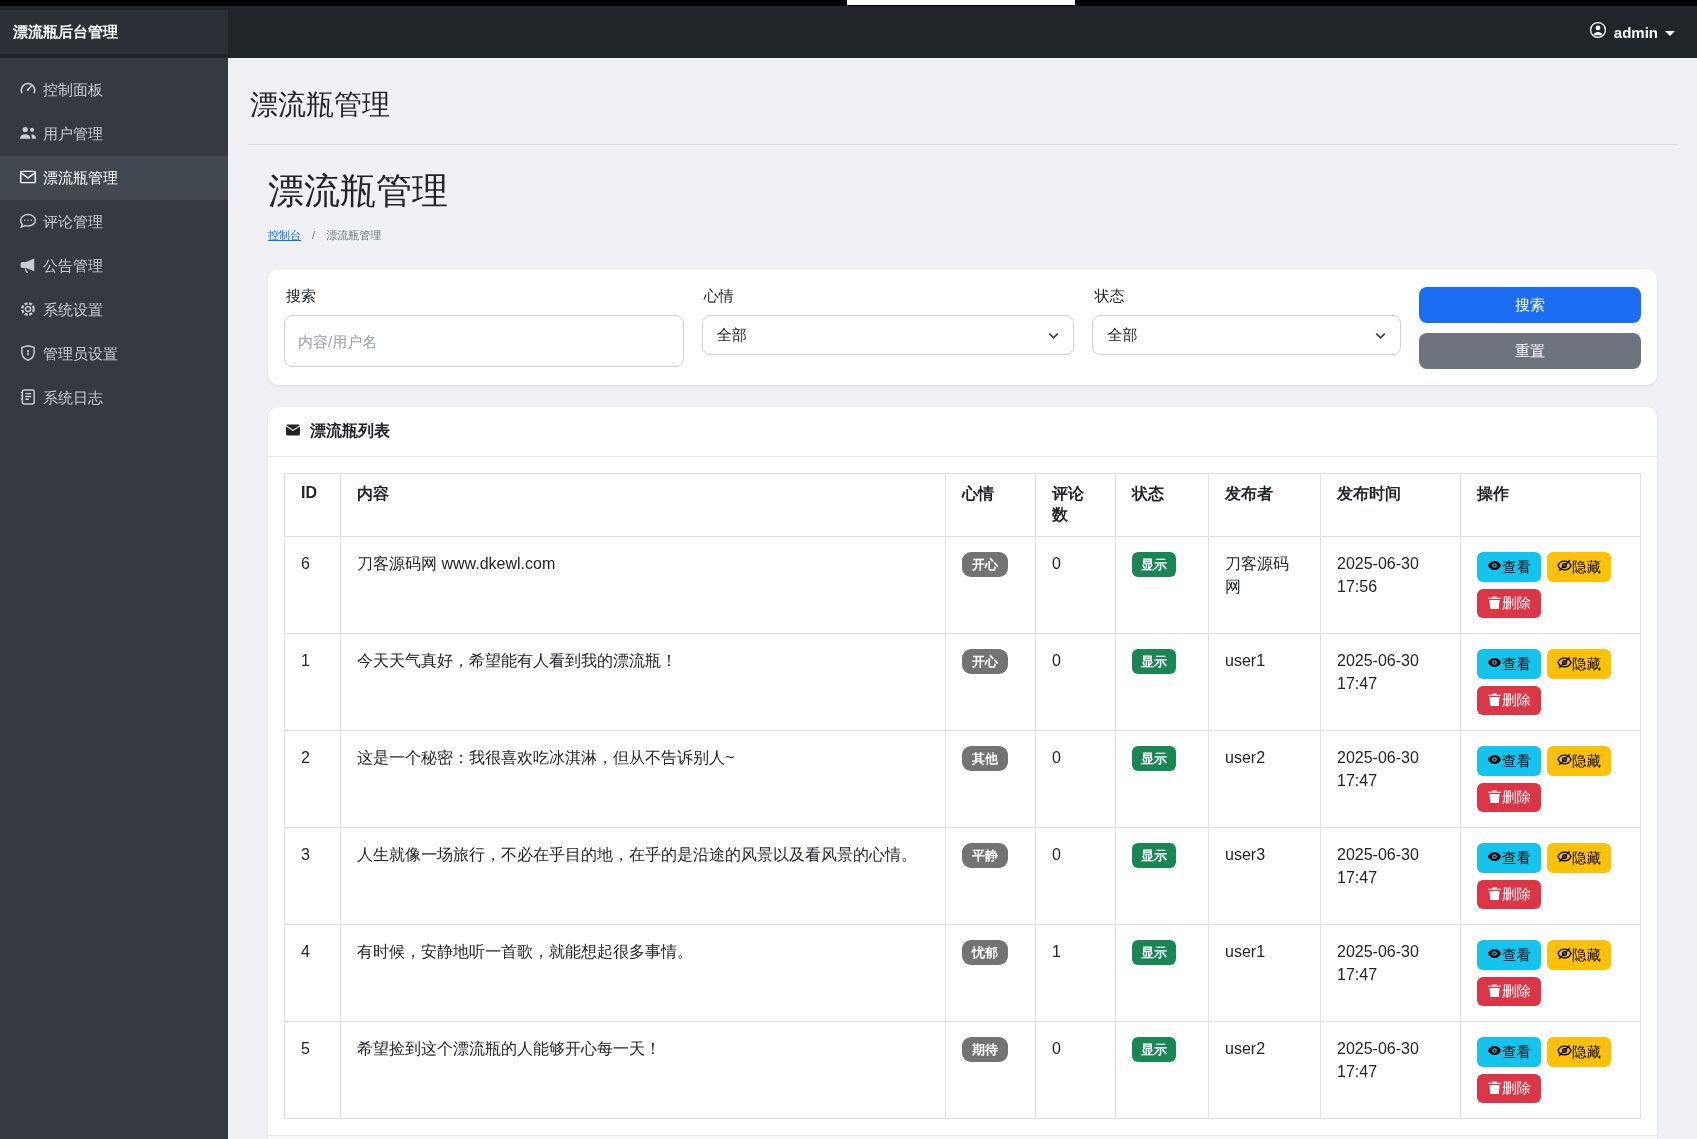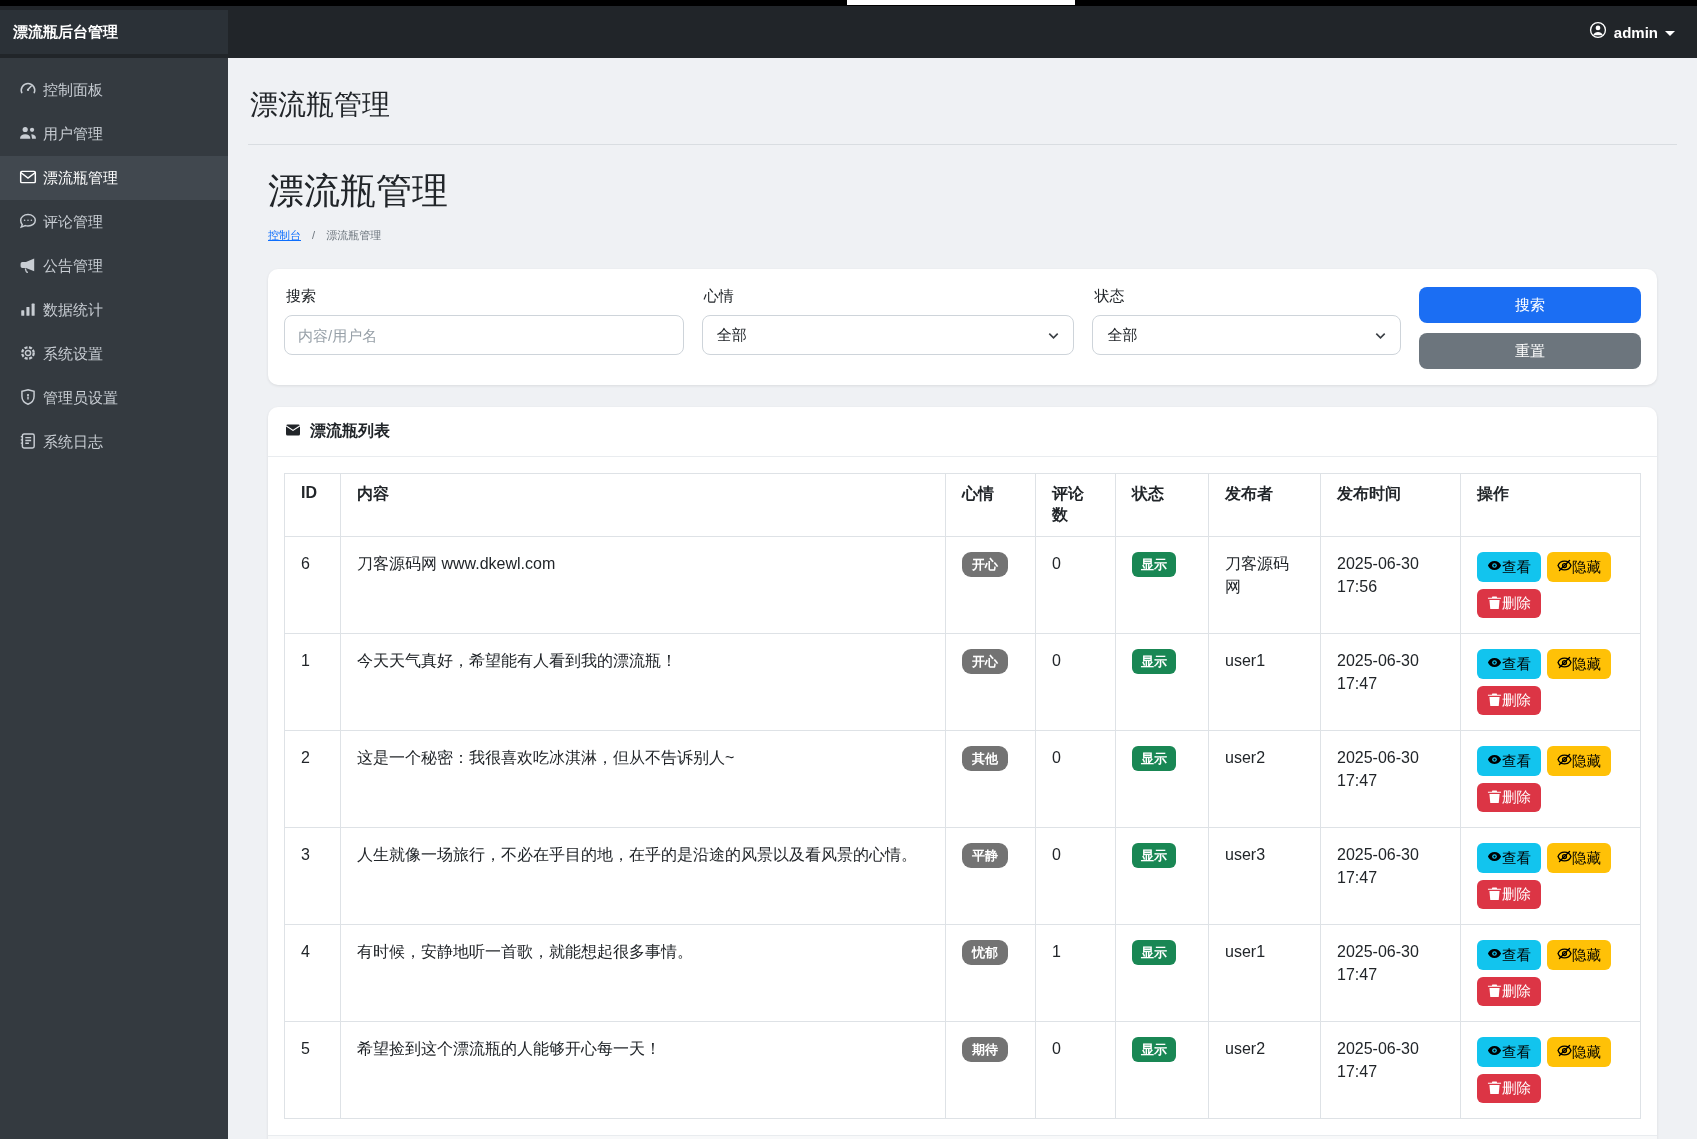--- a/index.html
+++ b/index.html
@@ -38,21 +38,21 @@
   .breadcrumb a { color:#0d6efd; text-decoration:underline; cursor:pointer; }
   .breadcrumb .sep { color:#6c757d; margin:0 8px; }
   .breadcrumb .current { color:#6c757d; }
 
   
   .card { background:#fff; border-radius:10px; box-shadow:0 1px 3px rgba(0,0,0,.09); }
 
   .filter-card { padding:16px; margin-bottom:22px; }
   .filter-grid { display:grid; grid-template-columns:400fr 373fr 309fr 222fr; gap:18px; }
   .field label { display:block; font-size:15px; margin:2px 0 9px 2px; }
-  .field input { width:100%; height:40px; border:1px solid #ced4da; border-radius:8px; padding:0 13px;
+  .field input { width:100%; height:52px; border:1px solid #ced4da; border-radius:8px; padding:0 13px;
     font-size:15px; font-family:inherit; color:#212529; background:#fff; outline:none; }
   .field input::placeholder { color:#97a0a8; }
   .select { position:relative; width:100%; height:40px; border:1px solid #ced4da; border-radius:8px;
     padding:0 34px 0 14px; font-size:15px; display:flex; align-items:center; background:#fff; cursor:pointer; }
   .select svg { position:absolute; right:12px; top:12px; width:15px; height:15px; }
   .btn-col { display:flex; flex-direction:column; gap:10px; padding-top:2px; }
   .btn { border:none; border-radius:8px; height:36px; font-size:15px; font-family:inherit; cursor:pointer; }
   .btn-search { background:#1b6ef3; color:#fff; }
   .btn-reset { background:#6c757d; color:#fff; }
 
@@ -141,28 +141,20 @@
             <circle cx="11" cy="7.4" r=".7" fill="currentColor" stroke="none"></circle>
           </svg></span>
       <span>评论管理</span>
     </div>
     <div class="side-item">
       <span><svg viewBox="0 0 16 16" fill="currentColor">
             <path d="M13.5 2.3v11.2L6.2 10.6H3A1.6 1.6 0 0 1 1.4 9V6.9A1.6 1.6 0 0 1 3 5.3h3.2z"></path>
             <path d="M5.6 11.1l.8 2.6a1 1 0 0 0 1 .7h.5" fill="none" stroke="currentColor" stroke-width="1.2"></path>
           </svg></span>
       <span>公告管理</span>
-    </div>
-    <div class="side-item">
-      <span><svg viewBox="0 0 16 16" fill="currentColor">
-            <rect x="2" y="9.2" width="2.7" height="4.8" rx=".5"></rect>
-            <rect x="6.6" y="6.2" width="2.7" height="7.8" rx=".5"></rect>
-            <rect x="11.2" y="3.2" width="2.7" height="10.8" rx=".5"></rect>
-          </svg></span>
-      <span>数据统计</span>
     </div>
     <div class="side-item">
       <span><svg viewBox="0 0 16 16" fill="none" stroke="currentColor" stroke-width="1.3">
             <circle cx="8" cy="8" r="2.3"></circle>
             <circle cx="8" cy="8" r="5.1" stroke-width="2" stroke-dasharray="2.7 1.35"></circle>
           </svg></span>
       <span>系统设置</span>
     </div>
     <div class="side-item">
       <span><svg viewBox="0 0 16 16" fill="none" stroke="currentColor" stroke-width="1.3">

